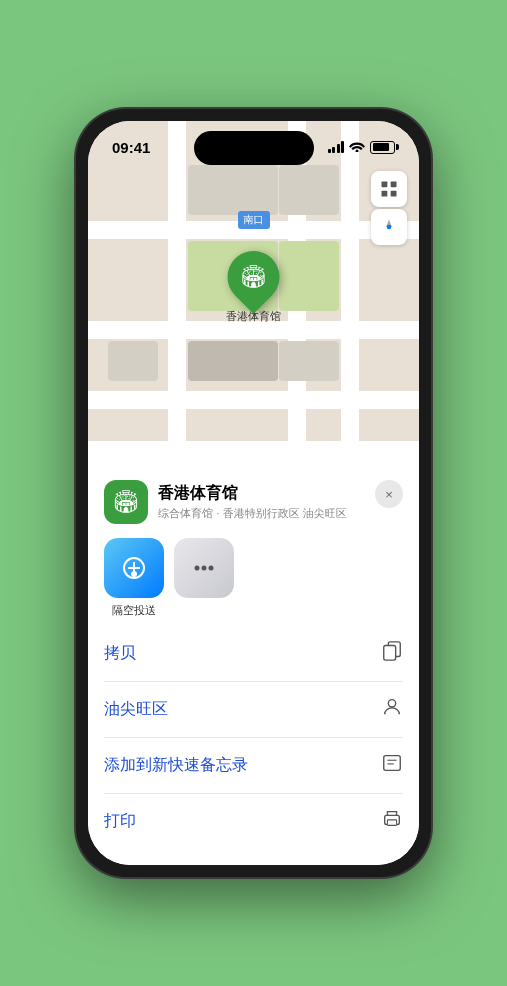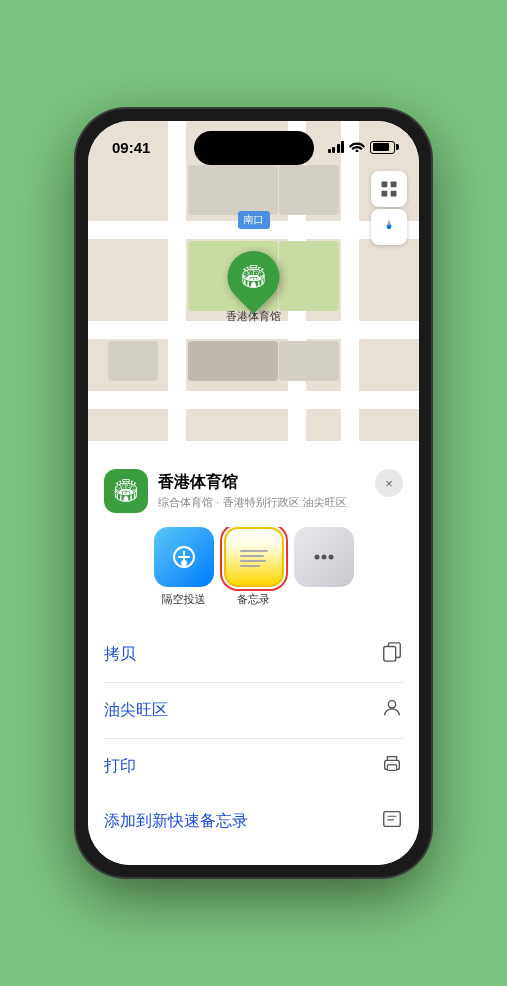--- a/index.html
+++ b/index.html
@@ -292,24 +292,23 @@
       justify-content: center;
       color: #666;
       font-size: 13px;
       cursor: pointer;
     }
 
     
     .share-row {
       display: flex;
       gap: 10px;
-      margin-bottom: 16px;
+      margin-bottom: 4px;
       overflow-x: auto;
       padding-bottom: 4px;
-      justify-content: center;
     }
     .share-item {
       display: flex;
       flex-direction: column;
       align-items: center;
       gap: 5px;
       flex-shrink: 0;
     }
     .share-item-icon {
       width: 60px;
@@ -492,31 +491,20 @@
               <line x1="16" y1="10" x2="16" y2="22" stroke="white" stroke-width="2"></line>
               <line x1="10" y1="16" x2="22" y2="16" stroke="white" stroke-width="2"></line>
               <circle cx="16" cy="22" r="3" fill="white"></circle>
             </svg>
           </div>
           <span class="share-item-label">隔空投送</span>
         </div>
 
 
 
-        <div class="share-item">
-          <div class="share-item-icon icon-notes" style="position:relative; outline: 2.5px solid #e53935; outline-offset: 2px; border-radius: 14px;">
-            <div class="notes-lines">
-              <span></span>
-              <span></span>
-              <span></span>
-              <span></span>
-            </div>
-          </div>
-          <span class="share-item-label">备忘录</span>
-        </div>
 
         <div class="share-item">
           <div class="share-item-icon" style="background: linear-gradient(135deg, #e8e8ec, #c8c8d0);">
             <svg width="28" height="28" viewBox="0 0 28 28" fill="none">
               <circle cx="7" cy="14" r="2.5" fill="#555"></circle>
               <circle cx="14" cy="14" r="2.5" fill="#555"></circle>
               <circle cx="21" cy="14" r="2.5" fill="#555"></circle>
             </svg>
           </div>
 
@@ -538,42 +526,42 @@
         <div class="action-item">
           <span class="action-label">油尖旺区</span>
           <span class="action-icon">
             <svg width="22" height="22" viewBox="0 0 24 24" fill="none">
               <circle cx="12" cy="8" r="4" stroke="#555" stroke-width="1.5" fill="none"></circle>
               <path d="M4 20c0-4 3.6-7 8-7s8 3 8 7" stroke="#555" stroke-width="1.5" fill="none"></path>
             </svg>
           </span>
         </div>
 
+
+        <div class="action-item">
+          <span class="action-label">添加到新快速备忘录</span>
+          <span class="action-icon">
+            <svg width="22" height="22" viewBox="0 0 24 24" fill="none">
+              <rect x="3" y="4" width="18" height="16" rx="2" stroke="#555" stroke-width="1.5" fill="none"></rect>
+              <line x1="7" y1="9" x2="17" y2="9" stroke="#555" stroke-width="1.2"></line>
+              <line x1="7" y1="13" x2="14" y2="13" stroke="#555" stroke-width="1.2"></line>
+            </svg>
+          </span>
+        </div>
 
         <div class="action-item" style="border-bottom: none;">
           <span class="action-label">打印</span>
           <span class="action-icon">
             <svg width="22" height="22" viewBox="0 0 24 24" fill="none">
               <rect x="4" y="8" width="16" height="10" rx="2" stroke="#555" stroke-width="1.5" fill="none"></rect>
               <rect x="7" y="13" width="10" height="6" rx="1" fill="white" stroke="#555" stroke-width="1.2"></rect>
               <path d="M7 8V4h10v4" stroke="#555" stroke-width="1.5" fill="none"></path>
             </svg>
           </span>
         </div>
 
-        <div class="action-item">
-          <span class="action-label">添加到新快速备忘录</span>
-          <span class="action-icon">
-            <svg width="22" height="22" viewBox="0 0 24 24" fill="none">
-              <rect x="3" y="4" width="18" height="16" rx="2" stroke="#555" stroke-width="1.5" fill="none"></rect>
-              <line x1="7" y1="9" x2="17" y2="9" stroke="#555" stroke-width="1.2"></line>
-              <line x1="7" y1="13" x2="14" y2="13" stroke="#555" stroke-width="1.2"></line>
-            </svg>
-          </span>
-        </div>
-
       </div>
     </div>
 
     <div class="home-indicator"></div>
 
   </div>
 </div>
 
 </body></html>

